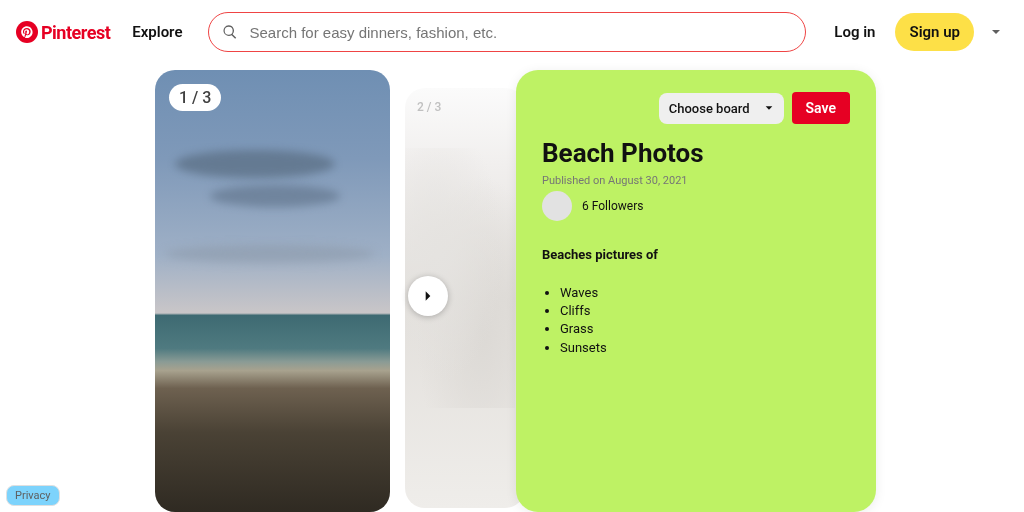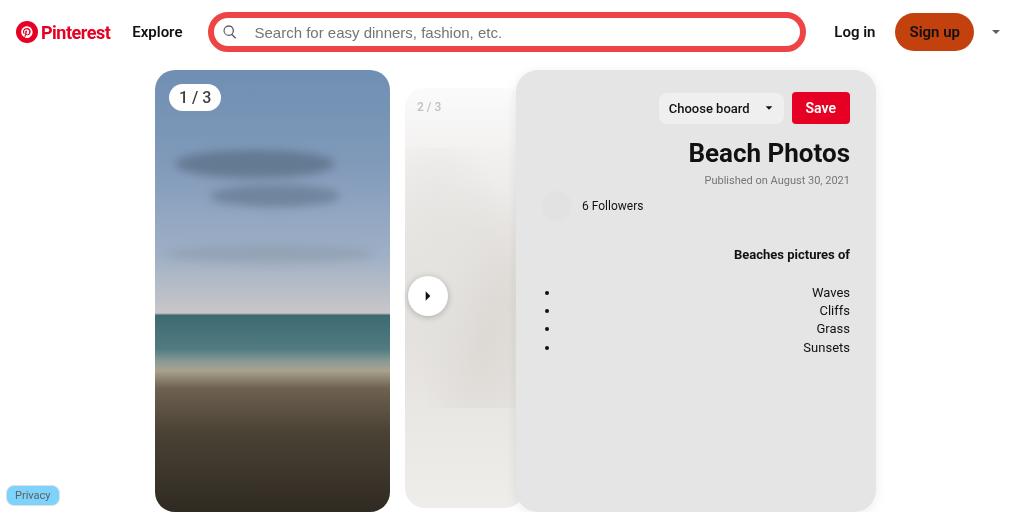--- a/index.html
+++ b/index.html
@@ -48,21 +48,21 @@
     cursor: pointer;
   }
   .search-wrap {
     flex: 1;
     position: relative;
     margin: 0 8px;
   }
   .search-input {
     width: 100%;
     height: 40px;
-    border: 6px solid #ef4444;
+    border: 1px solid #ef4444;
     border-radius: 24px;
     padding: 0 16px 0 40px;
     font-size: 15px;
     color: #5f5f5f;
     background: #fff;
     outline: none;
   }
   .search-icon {
     position: absolute;
     left: 14px;
@@ -75,21 +75,21 @@
     font-weight: 600;
     font-size: 15px;
     color: #111;
     padding: 10px 12px;
     cursor: pointer;
   }
   .signup-btn {
     font-weight: 600;
     font-size: 15px;
     color: #111;
-    background: #c2410c;
+    background: #fde047;
     border-radius: 22px;
     padding: 10px 14px;
     cursor: pointer;
   }
   .chevron-btn {
     width: 24px; height: 24px;
     display: flex;
     align-items: center;
     justify-content: center;
     margin-left: 2px;
@@ -188,25 +188,24 @@
   .next-arrow svg { width: 14px; height: 14px; fill: #111; }
 
   
   .detail-card {
     position: absolute;
     left: 516px;
     top: 6px;
     width: 360px;
     height: 442px;
     border-radius: 22px;
-    background: #e5e5e5;
+    background: #bef264;
     box-shadow: 0 2px 12px rgba(0,0,0,0.08);
     z-index: 2;
     padding: 22px 26px;
-    text-align: right;
   }
   .detail-actions {
     display: flex;
     justify-content: flex-end;
     align-items: center;
     gap: 8px;
     margin-bottom: 14px;
   }
   .choose-board {
     background: #efefef;

